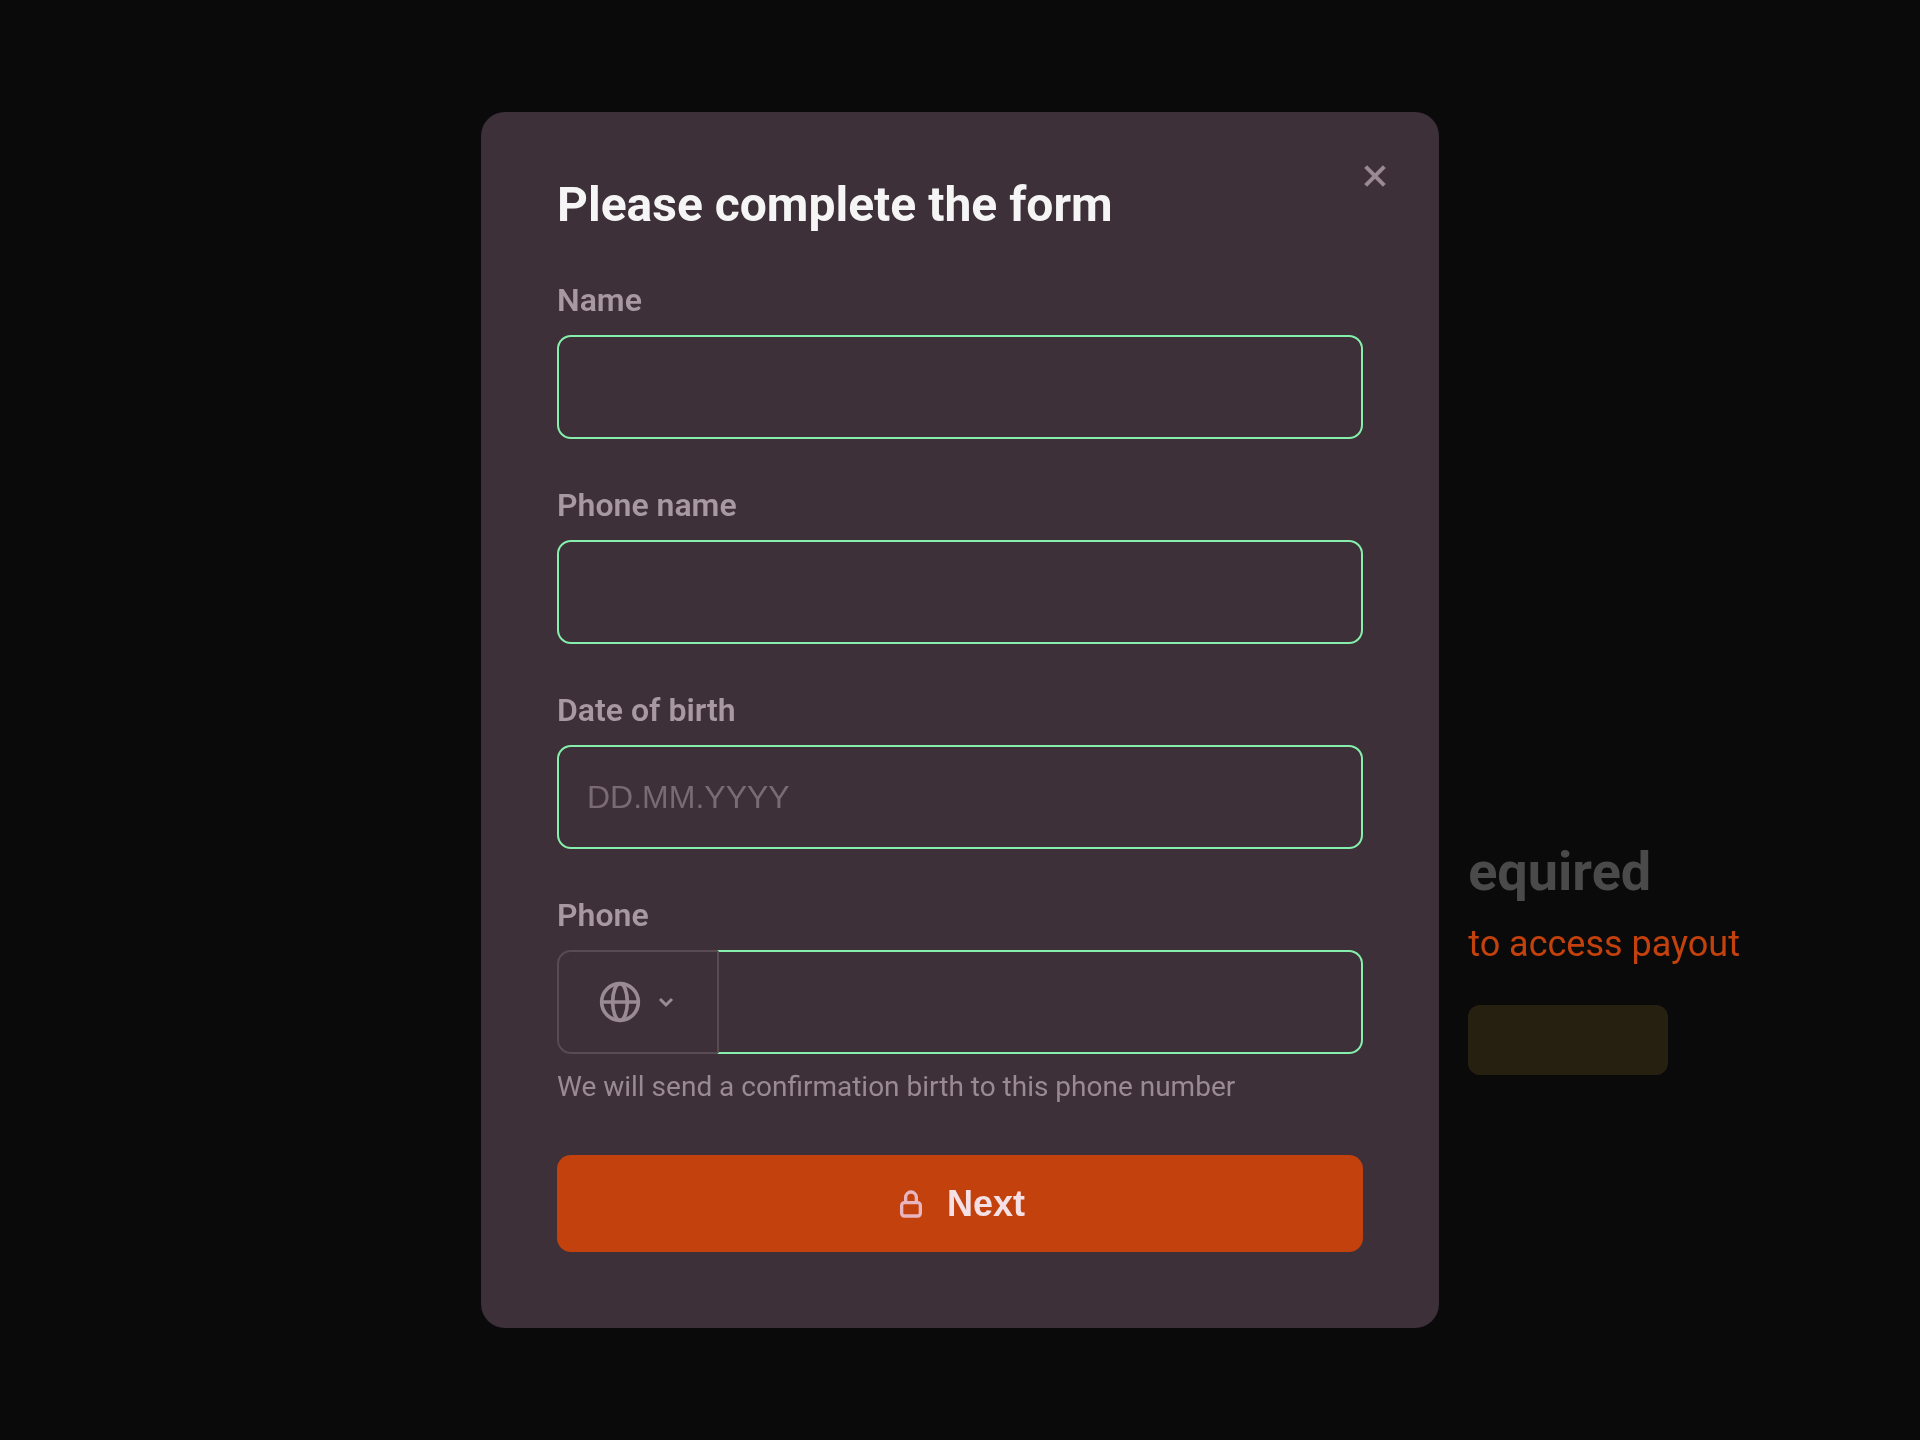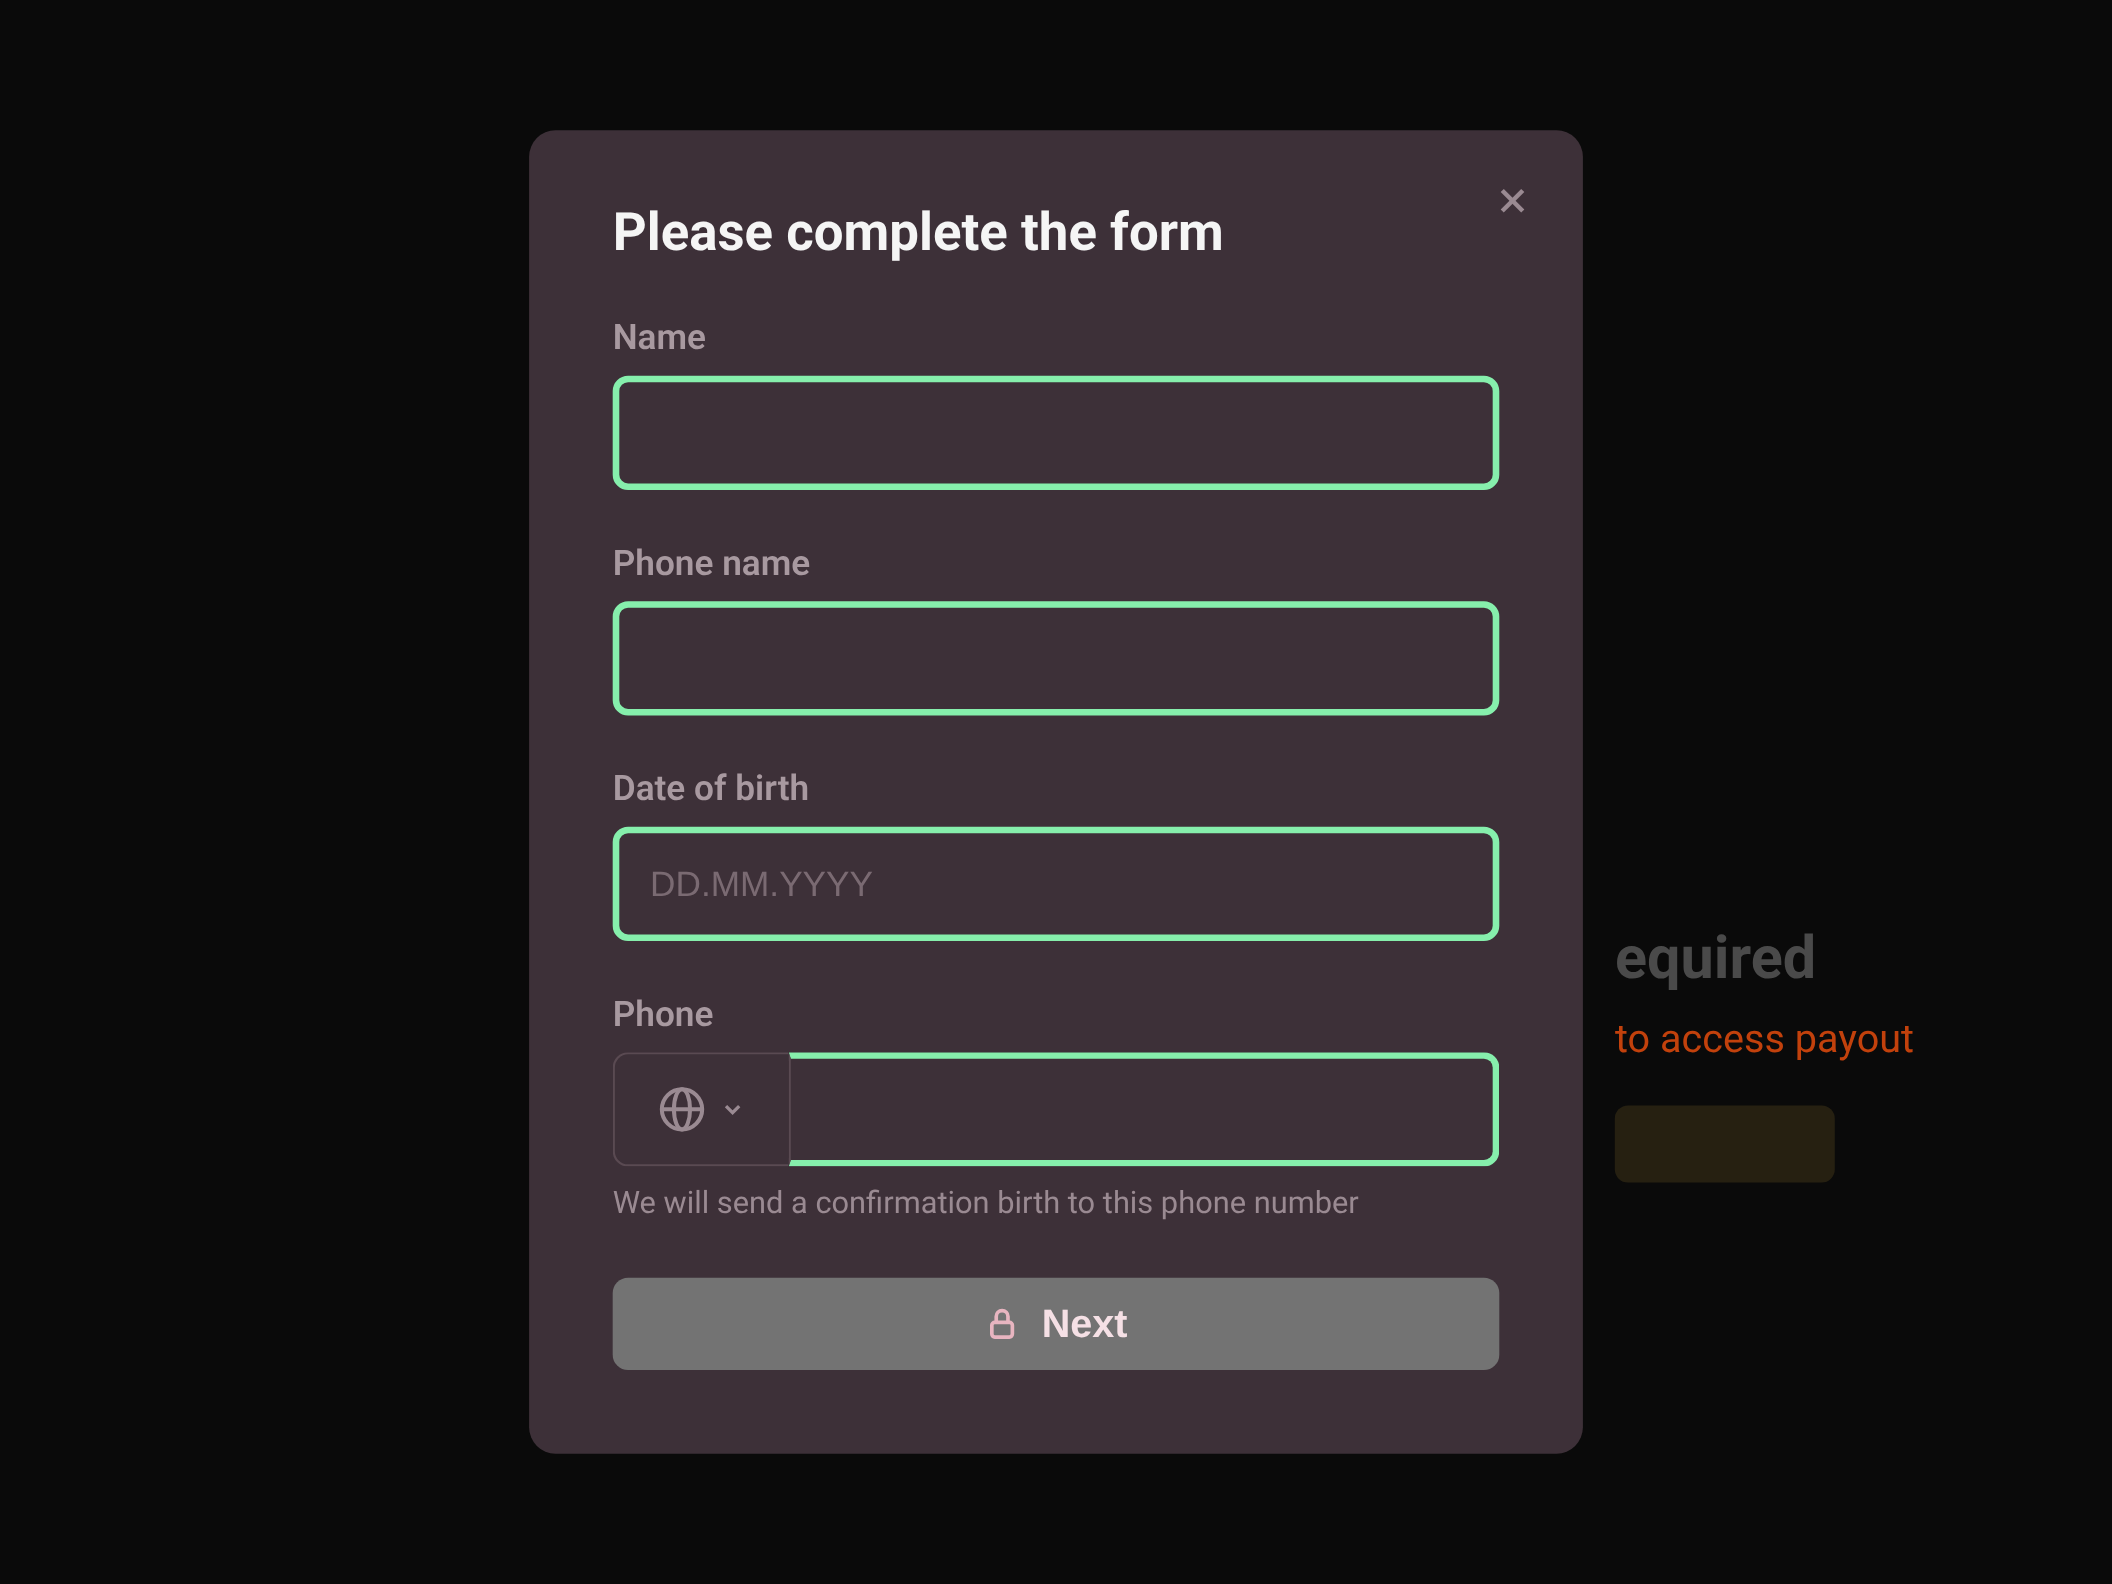--- a/index.html
+++ b/index.html
@@ -98,21 +98,21 @@
       font-size: 32px;
       font-weight: 600;
       color: #a899a0;
       margin-bottom: 16px;
     }
     
     .form-input {
       width: 100%;
       height: 104px;
       background: transparent;
-      border: 6px solid #86efac;
+      border: 2px solid #86efac;
       border-radius: 14px;
       padding: 0 28px;
       font-size: 32px;
       color: #e5e5e5;
       outline: none;
     }
     
     .form-input::placeholder {
       color: #7a6a72;
     }
@@ -158,22 +158,22 @@
     }
     
     .helper-text {
       font-size: 28px;
       color: #9a8a92;
       margin-top: 16px;
     }
     
     .next-button {
       width: 100%;
-      height: 84px;
-      background: #737373;
+      height: 97px;
+      background: #c2410c;
       border: none;
       border-radius: 14px;
       display: flex;
       align-items: center;
       justify-content: center;
       gap: 20px;
       cursor: pointer;
       margin-top: 52px;
     }
     

